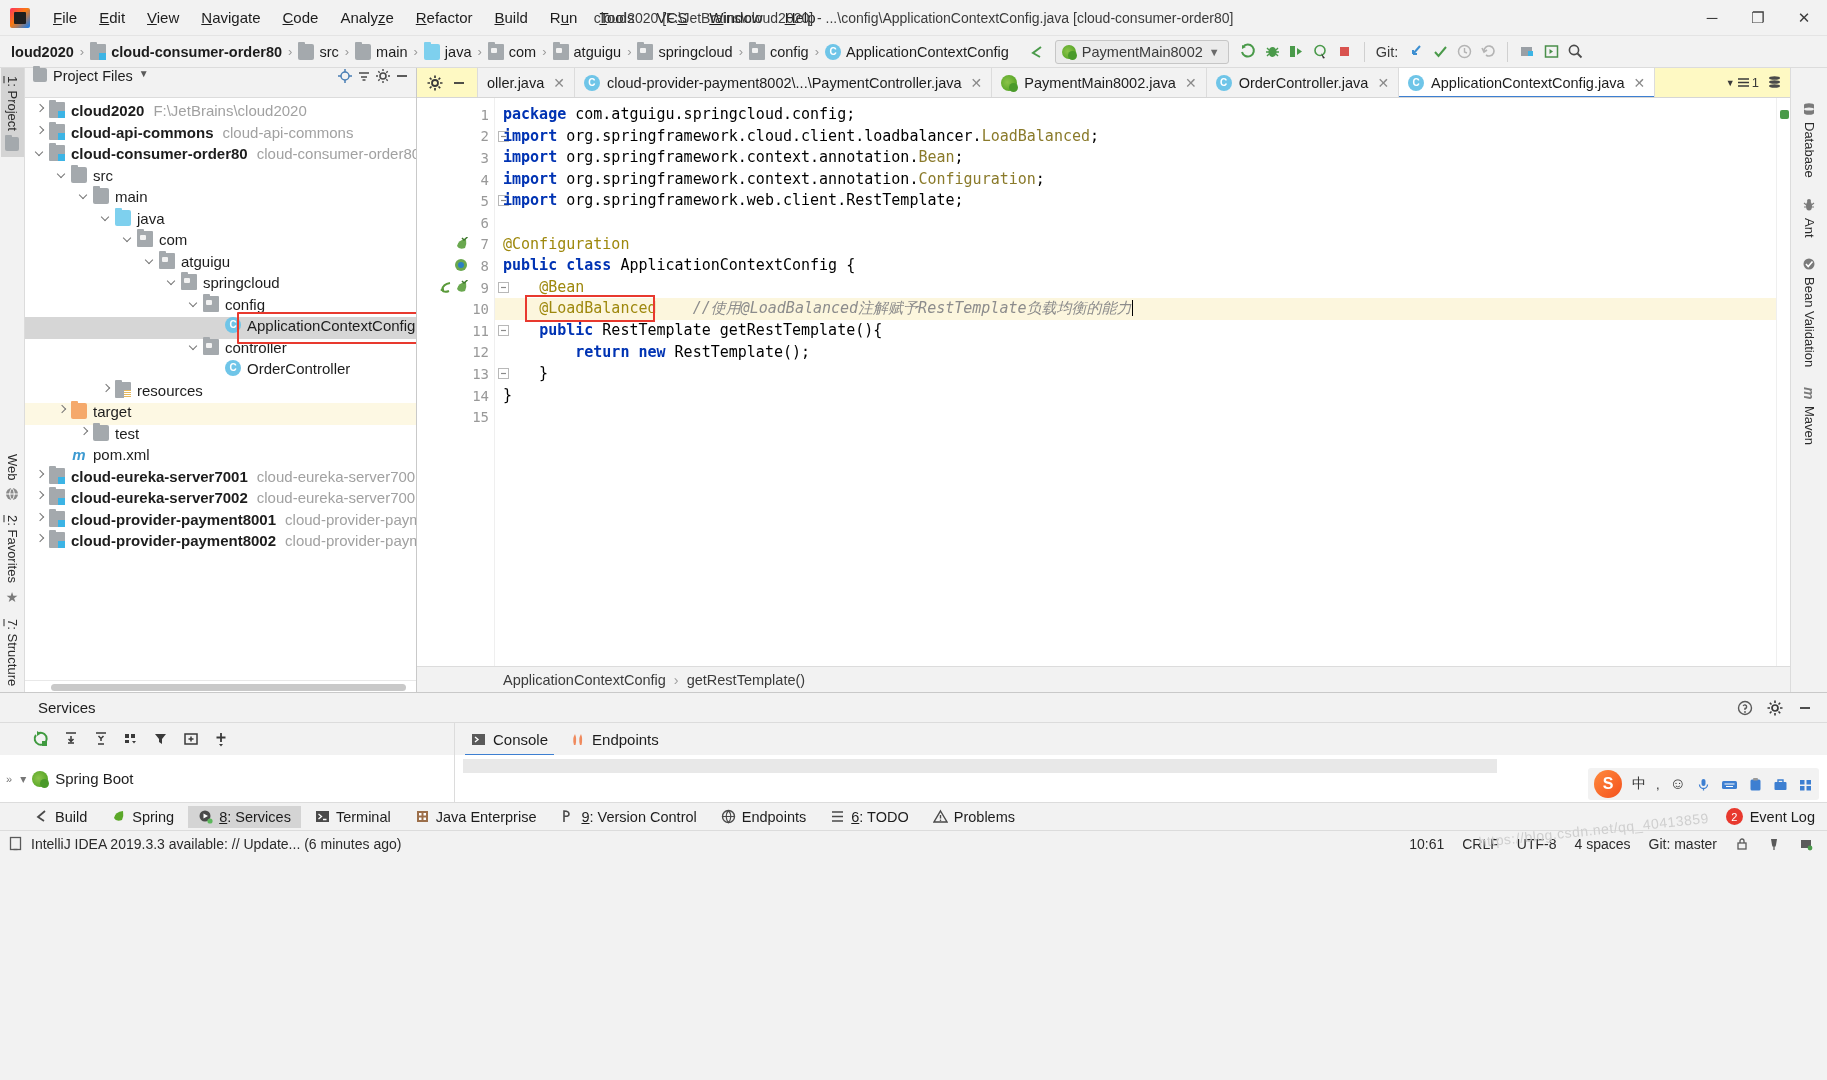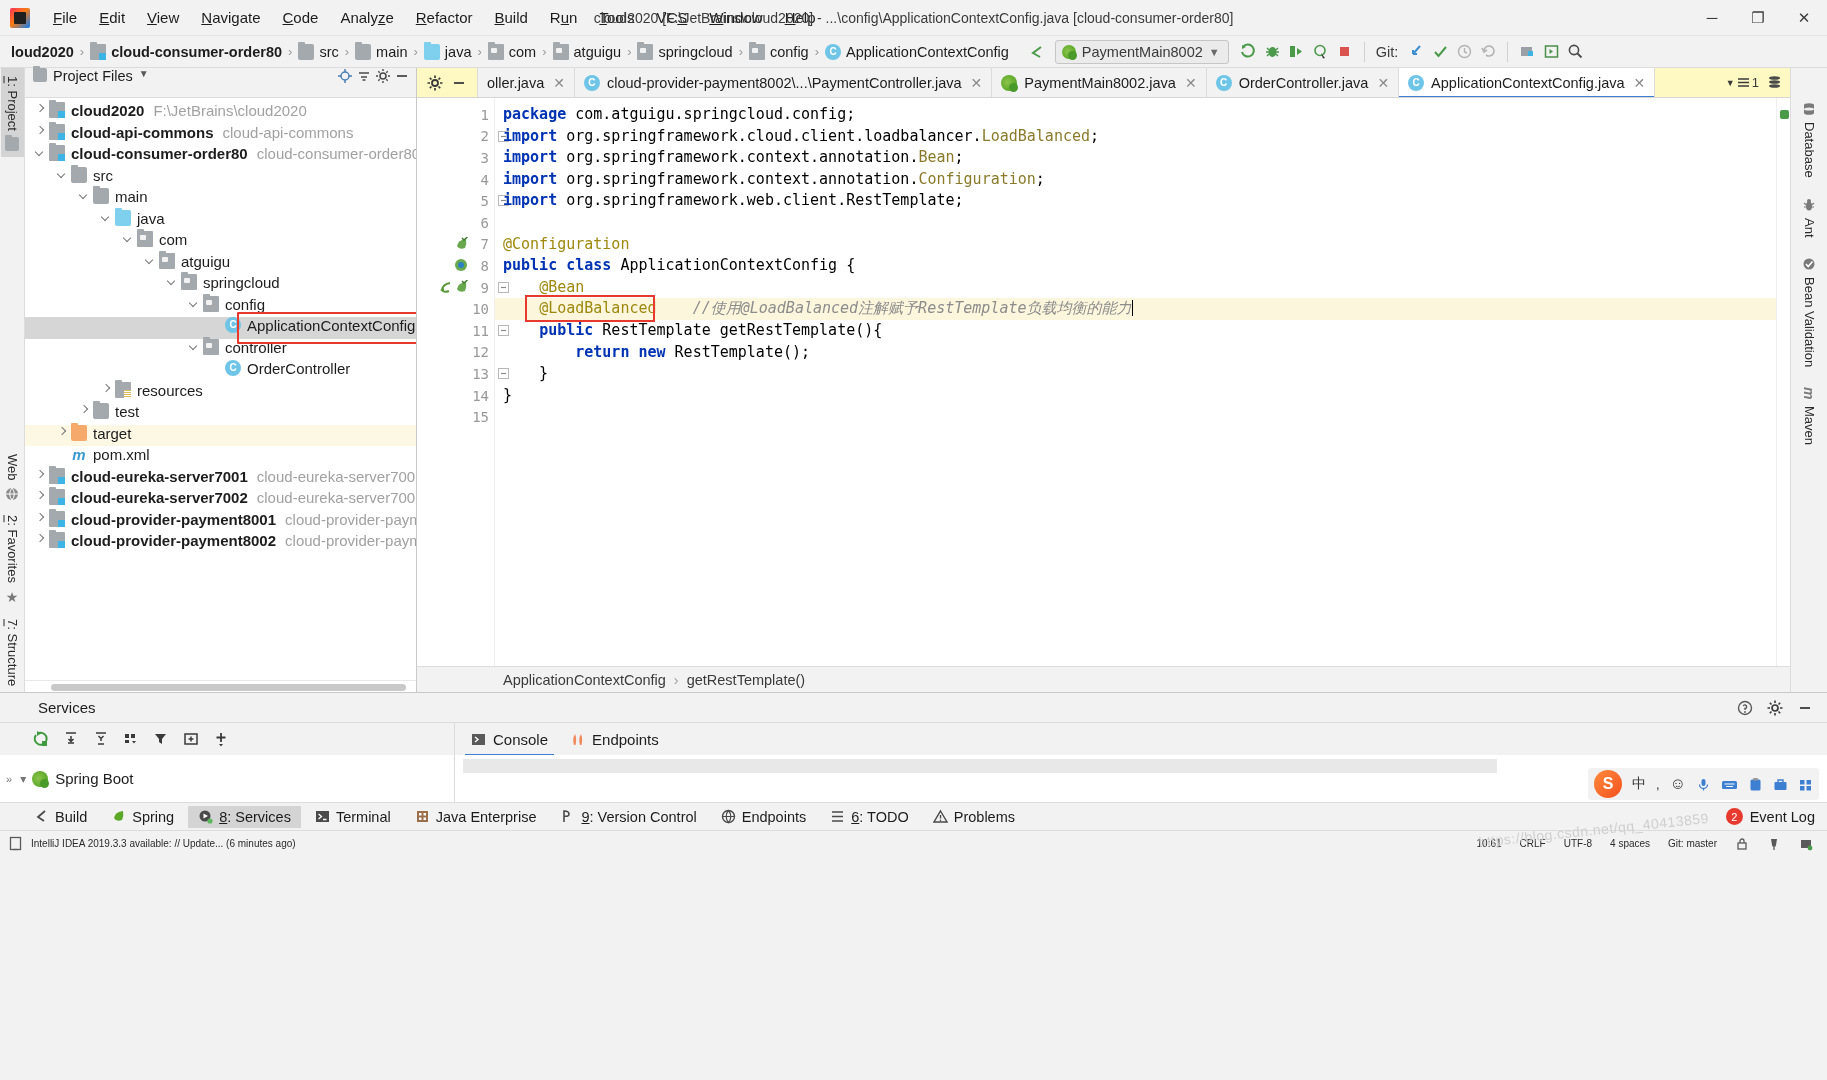--- a/index.html
+++ b/index.html
@@ -280,21 +280,21 @@
   .bt u { text-decoration: underline; }
   .bt-right { margin-left: auto; display: flex; align-items: center; gap: 7px; padding-right: 12px; }
   .badge {
     background: #e8392e; color: #fff; border-radius: 50%;
     width: 17px; height: 17px; font-size: 11px; display: flex; align-items: center; justify-content: center;
   }
 
   
   .statusbar {
     height: 26px; min-height: 26px; background: #f2f2f2; border-top: 1px solid #dcdcdc;
-    display: flex; align-items: center; font-size: 10px; color: #2b2b2b; padding: 0 8px;
+    display: flex; align-items: center; font-size: 14px; color: #2b2b2b; padding: 0 8px;
   }
   .sb-left { display: flex; align-items: center; gap: 8px; }
   .sb-right { margin-left: auto; display: flex; align-items: center; gap: 18px; padding-right: 6px; }
 
   
   .ime {
     position: absolute; right: 8px; bottom: 56px;
     display: flex; align-items: center; gap: 10px;
     background: #f2f2f2; padding: 2px 6px; border-radius: 3px;
     font-size: 14px; color: #333;
@@ -602,29 +602,29 @@
           <div class="trow" style="padding-left: 184px;">
             <span class="arrow "></span>
             <span class="ic ic-class">C</span>
             <span class="tlabel">OrderController</span>
           </div>
           <div class="trow" style="padding-left: 74px;">
             <span class="arrow collapsed"></span>
             <span class="ic ic-res"></span>
             <span class="tlabel">resources</span>
           </div>
+          <div class="trow hl" style="padding-left: 30px;">
+            <span class="arrow collapsed"></span>
+            <span class="ic ic-folder orange"></span>
+            <span class="tlabel">target</span>
+          </div>
           <div class="trow" style="padding-left: 52px;">
             <span class="arrow collapsed"></span>
             <span class="ic ic-folder"></span>
             <span class="tlabel">test</span>
-          </div>
-          <div class="trow hl" style="padding-left: 30px;">
-            <span class="arrow collapsed"></span>
-            <span class="ic ic-folder orange"></span>
-            <span class="tlabel">target</span>
           </div>
           <div class="trow" style="padding-left: 30px;">
             <span class="arrow "></span>
             <span style="width:16px;display:inline-block;text-align:center;color:#3d9ad1;font-style:italic;font-weight:bold;font-size:15px">m</span>
             <span class="tlabel">pom.xml</span>
           </div>
           <div class="trow" style="padding-left: 8px;">
             <span class="arrow collapsed"></span>
             <span class="ic ic-module"></span>
             <span class="tlabel bold">cloud-eureka-server7001</span>

